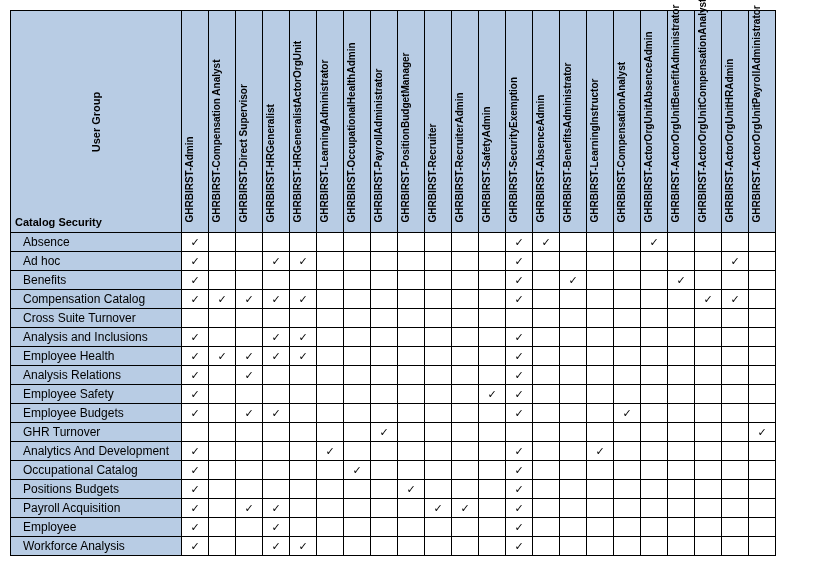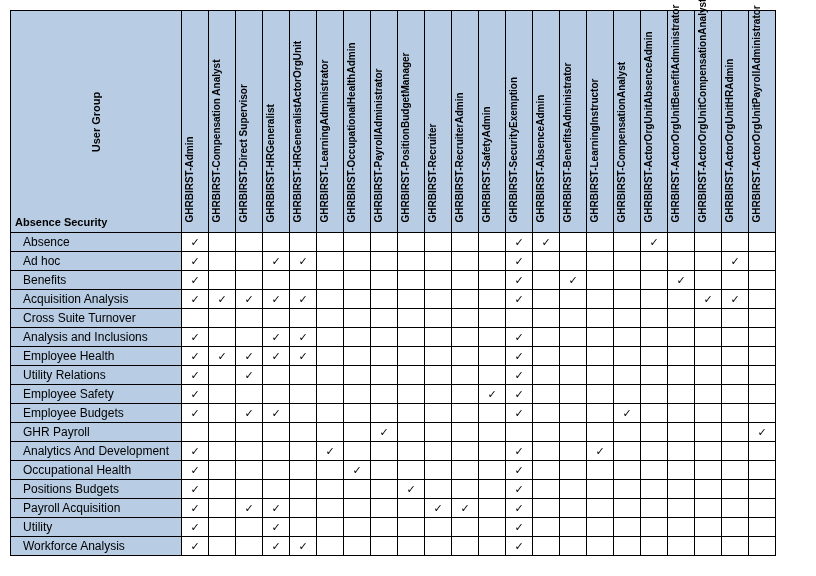--- a/index.html
+++ b/index.html
@@ -72,21 +72,21 @@
   }
 </style>
 </head>
 <body>
 
 <table>
   <thead>
     <tr id="header-row">
       <th class="corner">
         <div class="corner-top">User Group</div>
-        <div class="corner-bottom">Absence Security</div>
+        <div class="corner-bottom">Catalog Security</div>
       </th>
     <th class="col-header">
           <div class="col-header-text">GHRBIRST-Admin</div>
         </th>
         <th class="col-header">
           <div class="col-header-text">GHRBIRST-Compensation Analyst</div>
         </th>
         <th class="col-header">
           <div class="col-header-text">GHRBIRST-Direct Supervisor</div>
         </th>
@@ -219,21 +219,21 @@
         <td class="cell"><span>✓</span></td>
         <td class="cell"></td>
         <td class="cell"></td>
         <td class="cell"></td>
         <td class="cell"><span>✓</span></td>
         <td class="cell"></td>
         <td class="cell"></td>
         <td class="cell"></td>
       </tr>
       <tr>
-        <td class="row-header">Acquisition Analysis</td>
+        <td class="row-header">Compensation Catalog</td>
         <td class="cell"><span>✓</span></td>
         <td class="cell"><span>✓</span></td>
         <td class="cell"><span>✓</span></td>
         <td class="cell"><span>✓</span></td>
         <td class="cell"><span>✓</span></td>
         <td class="cell"></td>
         <td class="cell"></td>
         <td class="cell"></td>
         <td class="cell"></td>
         <td class="cell"></td>
@@ -319,21 +319,21 @@
         <td class="cell"></td>
         <td class="cell"></td>
         <td class="cell"></td>
         <td class="cell"></td>
         <td class="cell"></td>
         <td class="cell"></td>
         <td class="cell"></td>
         <td class="cell"></td>
       </tr>
       <tr>
-        <td class="row-header">Utility Relations</td>
+        <td class="row-header">Analysis Relations</td>
         <td class="cell"><span>✓</span></td>
         <td class="cell"></td>
         <td class="cell"><span>✓</span></td>
         <td class="cell"></td>
         <td class="cell"></td>
         <td class="cell"></td>
         <td class="cell"></td>
         <td class="cell"></td>
         <td class="cell"></td>
         <td class="cell"></td>
@@ -394,21 +394,21 @@
         <td class="cell"></td>
         <td class="cell"></td>
         <td class="cell"><span>✓</span></td>
         <td class="cell"></td>
         <td class="cell"></td>
         <td class="cell"></td>
         <td class="cell"></td>
         <td class="cell"></td>
       </tr>
       <tr>
-        <td class="row-header">GHR Payroll</td>
+        <td class="row-header">GHR Turnover</td>
         <td class="cell"></td>
         <td class="cell"></td>
         <td class="cell"></td>
         <td class="cell"></td>
         <td class="cell"></td>
         <td class="cell"></td>
         <td class="cell"></td>
         <td class="cell"><span>✓</span></td>
         <td class="cell"></td>
         <td class="cell"></td>
@@ -444,21 +444,21 @@
         <td class="cell"></td>
         <td class="cell"><span>✓</span></td>
         <td class="cell"></td>
         <td class="cell"></td>
         <td class="cell"></td>
         <td class="cell"></td>
         <td class="cell"></td>
         <td class="cell"></td>
       </tr>
       <tr>
-        <td class="row-header">Occupational Health</td>
+        <td class="row-header">Occupational Catalog</td>
         <td class="cell"><span>✓</span></td>
         <td class="cell"></td>
         <td class="cell"></td>
         <td class="cell"></td>
         <td class="cell"></td>
         <td class="cell"></td>
         <td class="cell"><span>✓</span></td>
         <td class="cell"></td>
         <td class="cell"></td>
         <td class="cell"></td>
@@ -519,21 +519,21 @@
         <td class="cell"></td>
         <td class="cell"></td>
         <td class="cell"></td>
         <td class="cell"></td>
         <td class="cell"></td>
         <td class="cell"></td>
         <td class="cell"></td>
         <td class="cell"></td>
       </tr>
       <tr>
-        <td class="row-header">Utility</td>
+        <td class="row-header">Employee</td>
         <td class="cell"><span>✓</span></td>
         <td class="cell"></td>
         <td class="cell"></td>
         <td class="cell"><span>✓</span></td>
         <td class="cell"></td>
         <td class="cell"></td>
         <td class="cell"></td>
         <td class="cell"></td>
         <td class="cell"></td>
         <td class="cell"></td>

